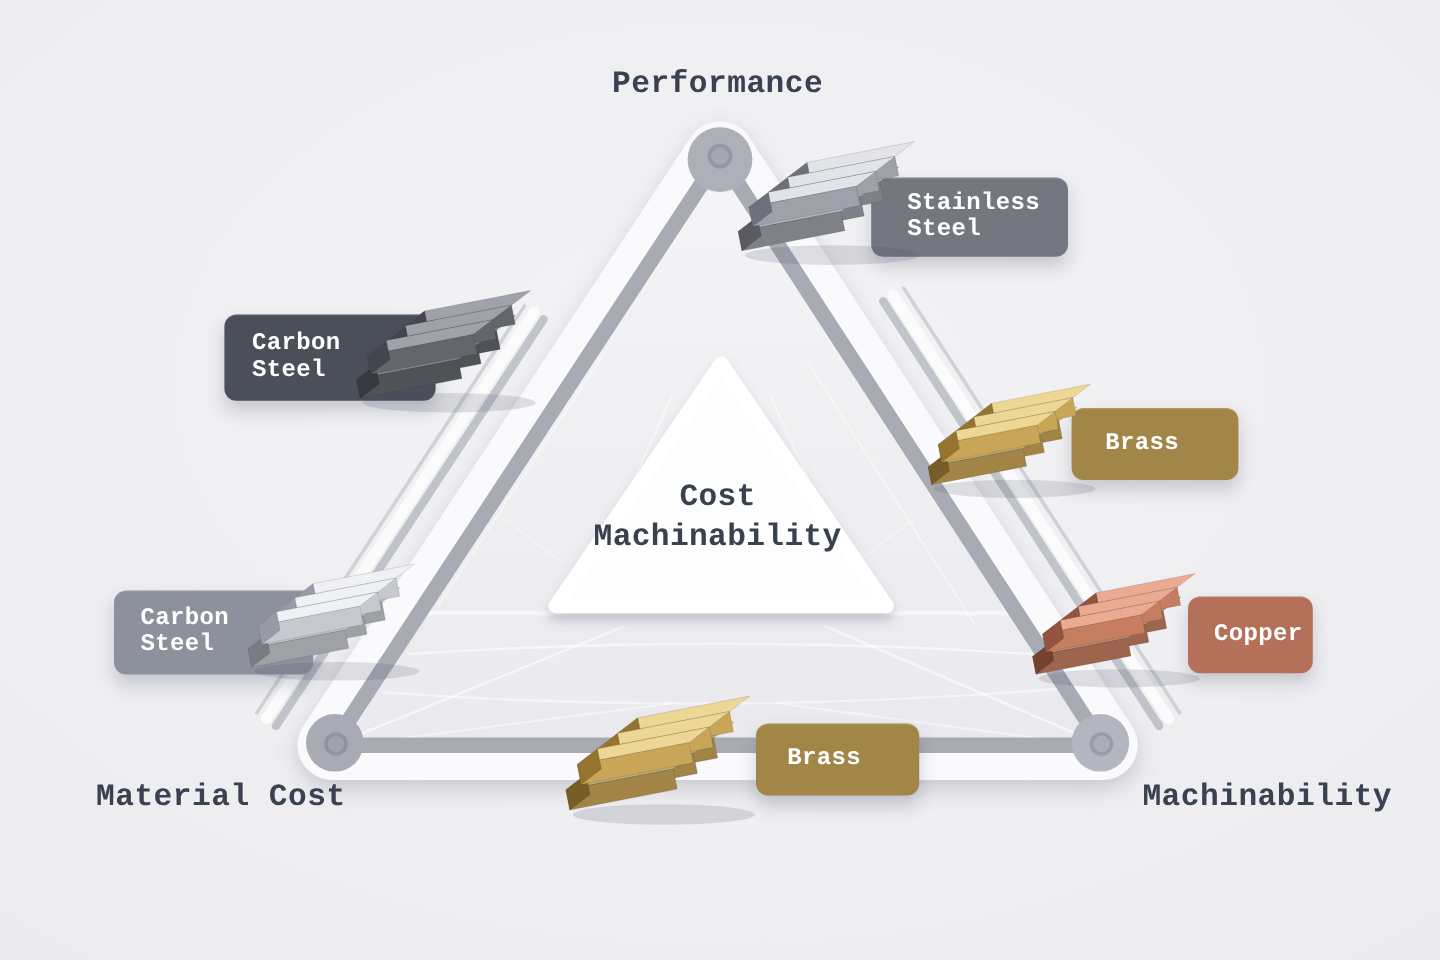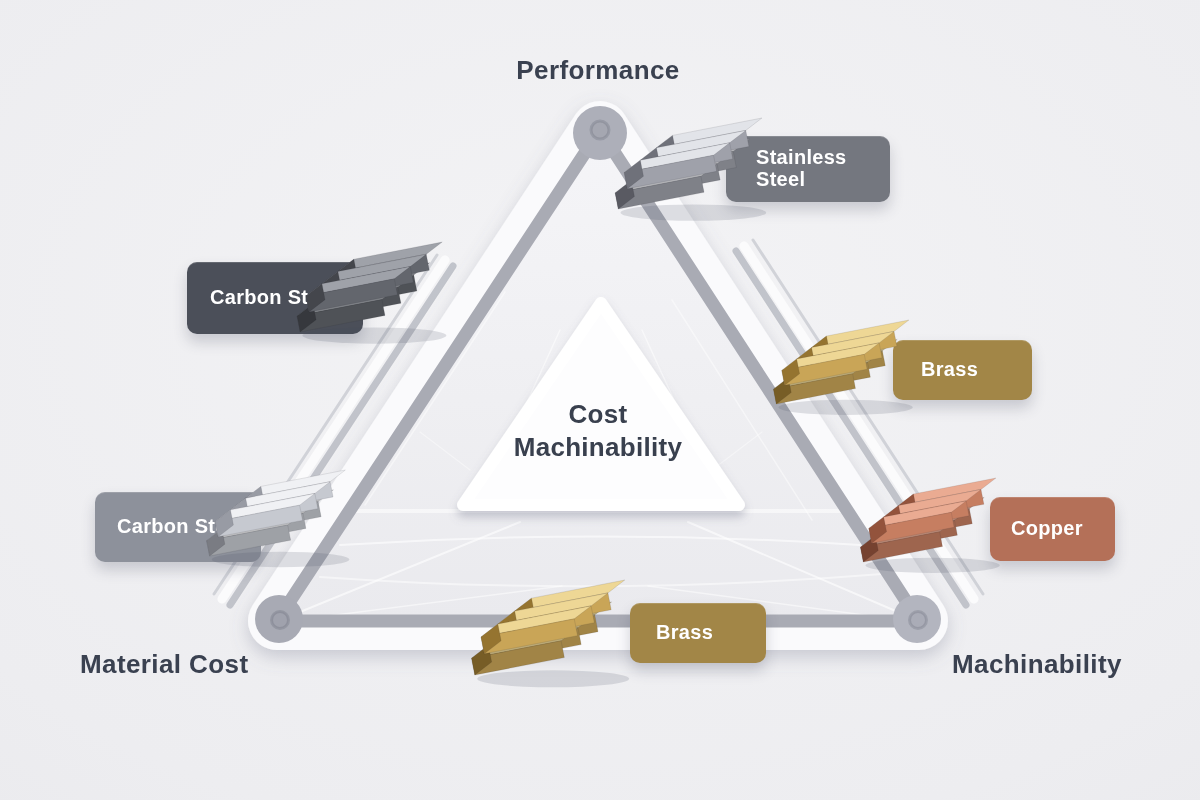--- a/index.html
+++ b/index.html
@@ -1,19 +1,19 @@
 <!DOCTYPE html>
 <html><head>
 <meta charset="utf-8">
 <style>
   html,body{margin:0;padding:0;background:#e8e8ec;}
   .stage{
     position:relative;width:1200px;height:800px;overflow:hidden;
     background:radial-gradient(120% 120% at 50% 40%, #f3f3f5 0%, #ededf0 55%, #e5e5e9 100%);
-    font-family:Liberation Sans, sans-serif;
+    font-family:Liberation Mono, monospace;
   }
   .diagram-svg{position:absolute;left:0;top:0;z-index:0;}
 
   .vertex-label{
     position:absolute;z-index:1;font-weight:700;font-size:26px;color:#3a4150;letter-spacing:.4px;
   }
   #vl-top{left:448px;top:55px;width:300px;text-align:center;}
   #vl-bl{left:80px;top:649px;}
   #vl-br{left:952px;top:649px;text-align:center;}
 
@@ -25,27 +25,27 @@
   .material{display:contents;}
   .badge{
     position:absolute;z-index:2;border-radius:10px;color:#fff;font-weight:700;
     font-size:20px;line-height:1.08;letter-spacing:.3px;display:flex;align-items:center;
     box-shadow:0 8px 14px rgba(60,65,85,.22), inset 0 1px 0 rgba(255,255,255,.15);
     box-sizing:border-box;padding-right:8px;
   }
   .stack{position:absolute;z-index:3;}
   .stack svg{display:block;width:100%;height:auto;overflow:visible;}
 
-  #mat-stainless    .badge{left:726px;top:136px;width:164px;height:66px;padding-left:30px;}
+  #mat-stainless    .badge{left:726px;top:148px;width:164px;height:66px;padding-left:30px;}
   #mat-stainless    .stack{left:606px;top:118px;width:182px;}
   #mat-carbon-upper .badge{left:187px;top:262px;width:176px;height:72px;padding-left:23px;}
   #mat-carbon-upper .stack{left:288px;top:242px;width:180px;}
   #mat-brass-right  .badge{left:893px;top:340px;width:139px;height:60px;padding-left:28px;}
   #mat-brass-right  .stack{left:765px;top:320px;width:168px;}
-  #mat-copper       .badge{left:990px;top:497px;width:125px;height:64px;padding-left:21px;}
+  #mat-copper       .badge{left:990px;top:497px;width:104px;height:64px;padding-left:21px;justify-content:center;}
   #mat-copper       .stack{left:852px;top:478px;width:168px;}
   #mat-carbon-lower .badge{left:95px;top:492px;width:166px;height:70px;padding-left:22px;}
   #mat-carbon-lower .stack{left:198px;top:470px;width:172px;}
   #mat-brass-bottom .badge{left:630px;top:603px;width:136px;height:60px;padding-left:26px;}
   #mat-brass-bottom .stack{left:462px;top:580px;width:190px;}
 </style>
 </head>
 <body>
 
 <div class="stage">

